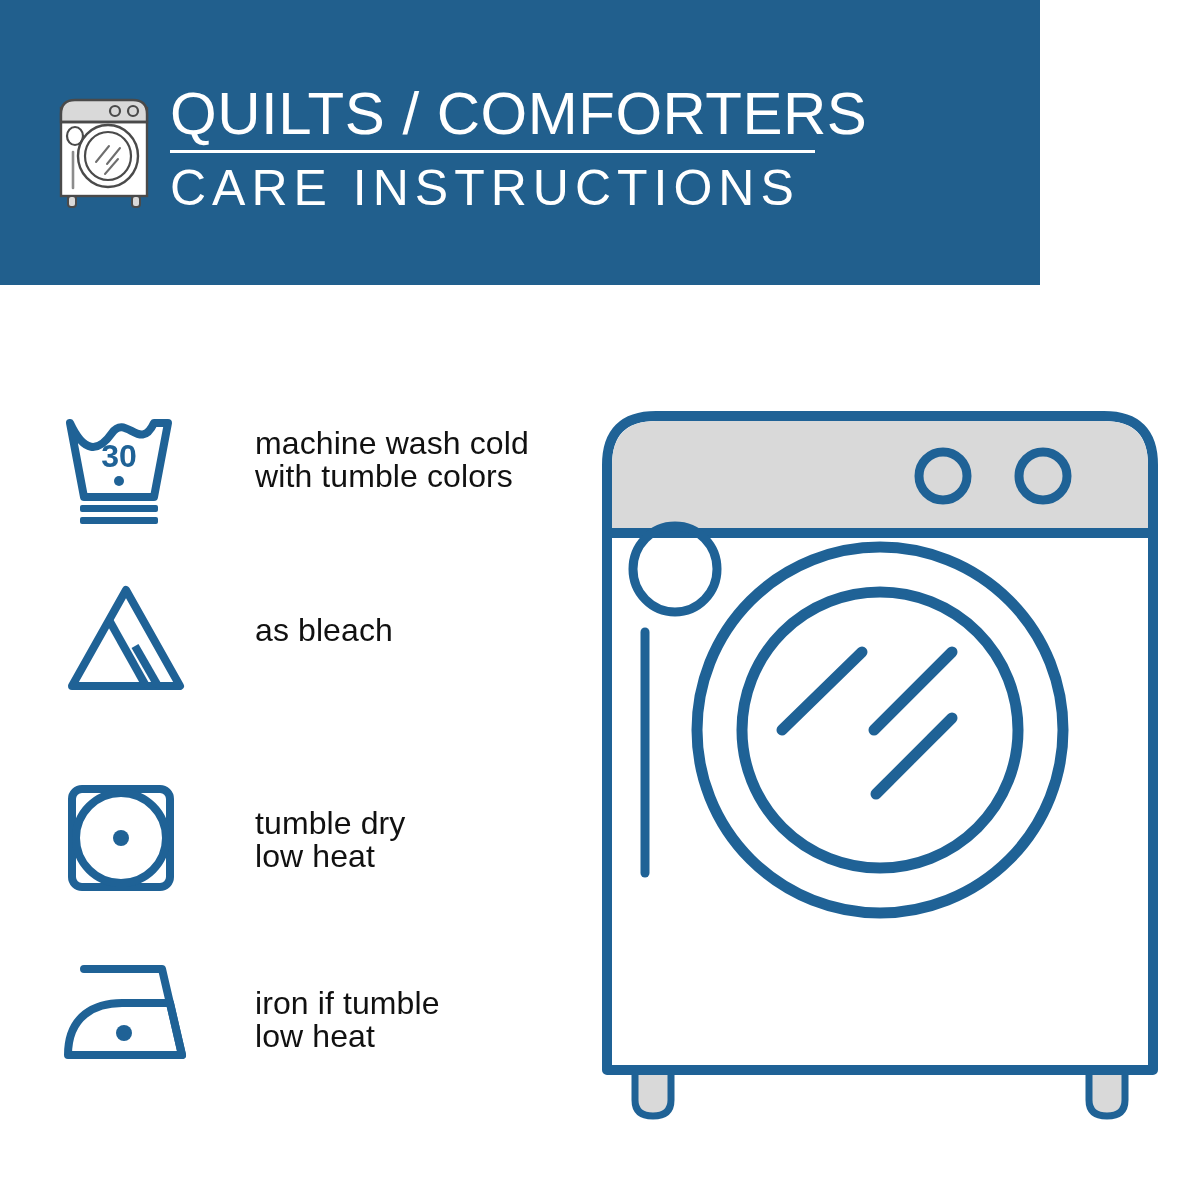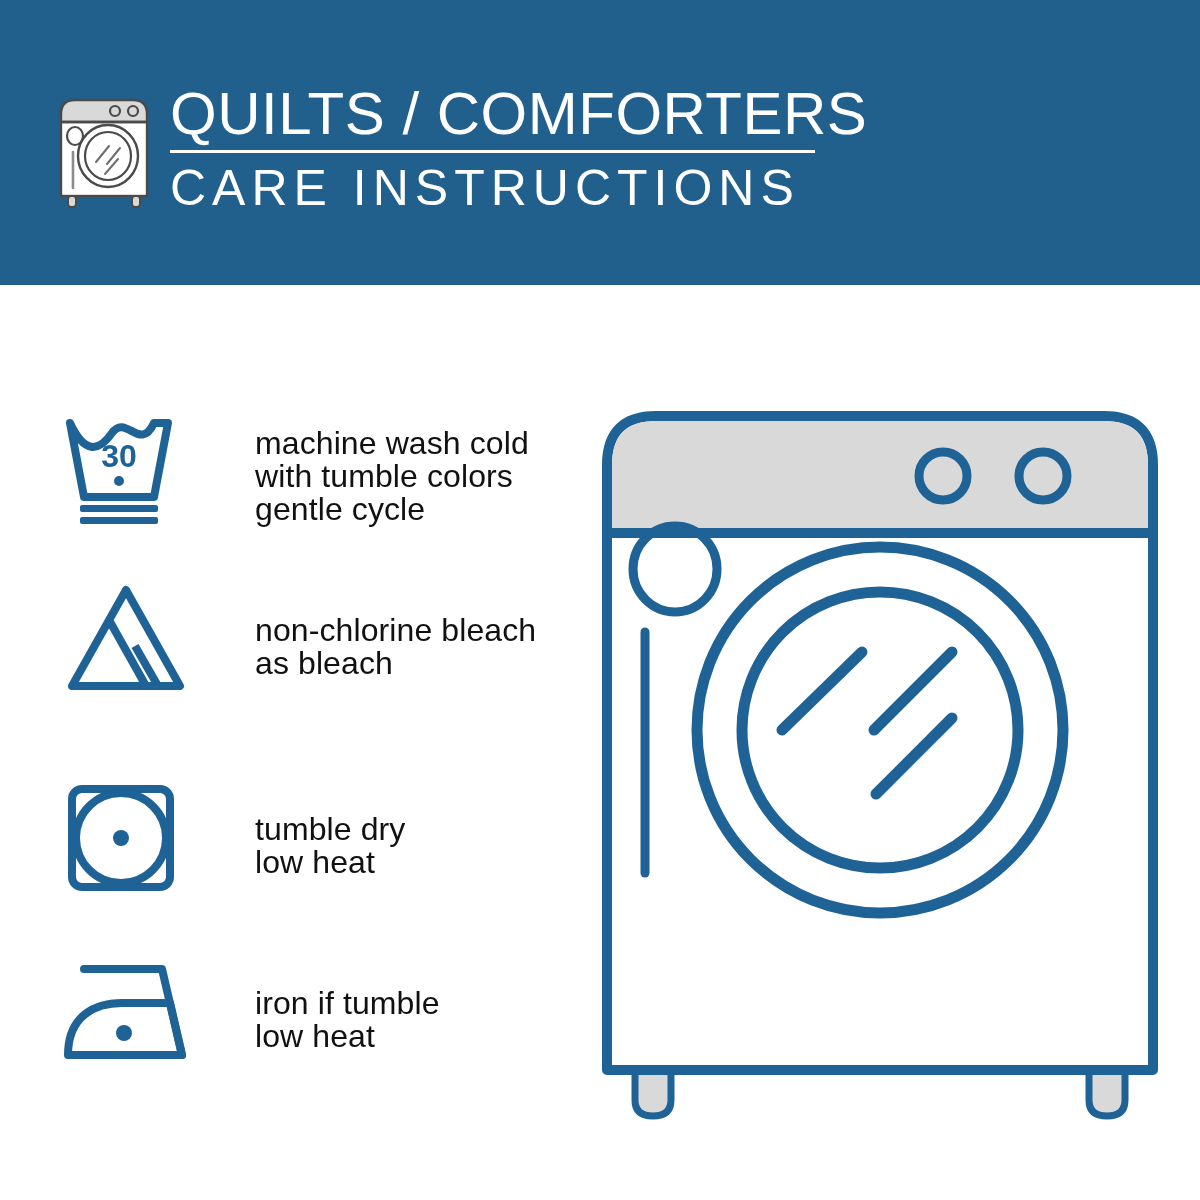--- a/index.html
+++ b/index.html
@@ -13,21 +13,21 @@
     position: relative;
     overflow: hidden;
     font-family: "Liberation Sans", sans-serif;
   }
 
   
   #header {
     position: absolute;
     left: 0;
     top: 0;
-    width: 1200px;
+    width: 1040px;
     height: 285px;
     background: #215F8D;
   }
   #header-logo {
     position: absolute;
     left: 52px;
     top: 80px;
     width: 104px;
     height: 128px;
   }
@@ -91,21 +91,21 @@
   }
   .care-text div { display: block; }
 
   #row-wash   { top: 128px; }
   #row-bleach { top: 295px; }
   #row-dry    { top: 495px; }
   #row-iron   { top: 672px; }
 
   #row-wash   .care-text { top: 12px; }
   #row-bleach .care-text { top: 32px; }
-  #row-dry    .care-text { top: 25px; margin-top: 6px; }
+  #row-dry    .care-text { top: 25px; }
   #row-iron   .care-text { top: 28px; }
 
   
   #washer-illustration {
     position: absolute;
     left: 590px;
     top: 400px;
     width: 580px;
     height: 730px;
   }
@@ -161,38 +161,36 @@
 
         <circle cx="57" cy="66" r="5" fill="#1F6296"></circle>
 
         <rect x="18" y="90" width="78" height="7" rx="2" fill="#1F6296"></rect>
         <rect x="18" y="102" width="78" height="7" rx="2" fill="#1F6296"></rect>
       </svg>
     </div>
     <div class="care-text">
       <div>machine wash cold</div>
       <div>with tumble colors</div>
-      <div>gentle cycle</div>
     </div>
   </div>
 
   <div class="care-row" id="row-bleach">
     <div class="care-icon">
       <svg viewBox="0 0 128 112" width="128" height="112" aria-hidden="true">
 
         <path d="M64 8 L 118 104 L 10 104 Z" fill="none" stroke="#1F6296" stroke-width="8" stroke-linejoin="round"></path>
 
         <line x1="48" y1="40" x2="48" y2="40" stroke="#1F6296" stroke-width="8"></line>
         <path d="M47 38 L 84 104" stroke="#1F6296" stroke-width="8" stroke-linecap="butt" fill="none"></path>
         <path d="M69 78 L 84 104" stroke="#1F6296" stroke-width="0" fill="none"></path>
         <path d="M73 64 L 96 104" stroke="#1F6296" stroke-width="8" stroke-linecap="butt" fill="none"></path>
       </svg>
     </div>
     <div class="care-text">
-      <div>non-chlorine bleach</div>
       <div>as bleach</div>
     </div>
   </div>
 
   <div class="care-row" id="row-dry">
     <div class="care-icon">
       <svg viewBox="0 0 128 112" width="128" height="112" aria-hidden="true">
         <rect x="10" y="7" width="98" height="98" rx="10" fill="none" stroke="#1F6296" stroke-width="8"></rect>
         <circle cx="59" cy="56" r="45" fill="none" stroke="#1F6296" stroke-width="8"></circle>
         <circle cx="59" cy="56" r="8" fill="#1F6296"></circle>

